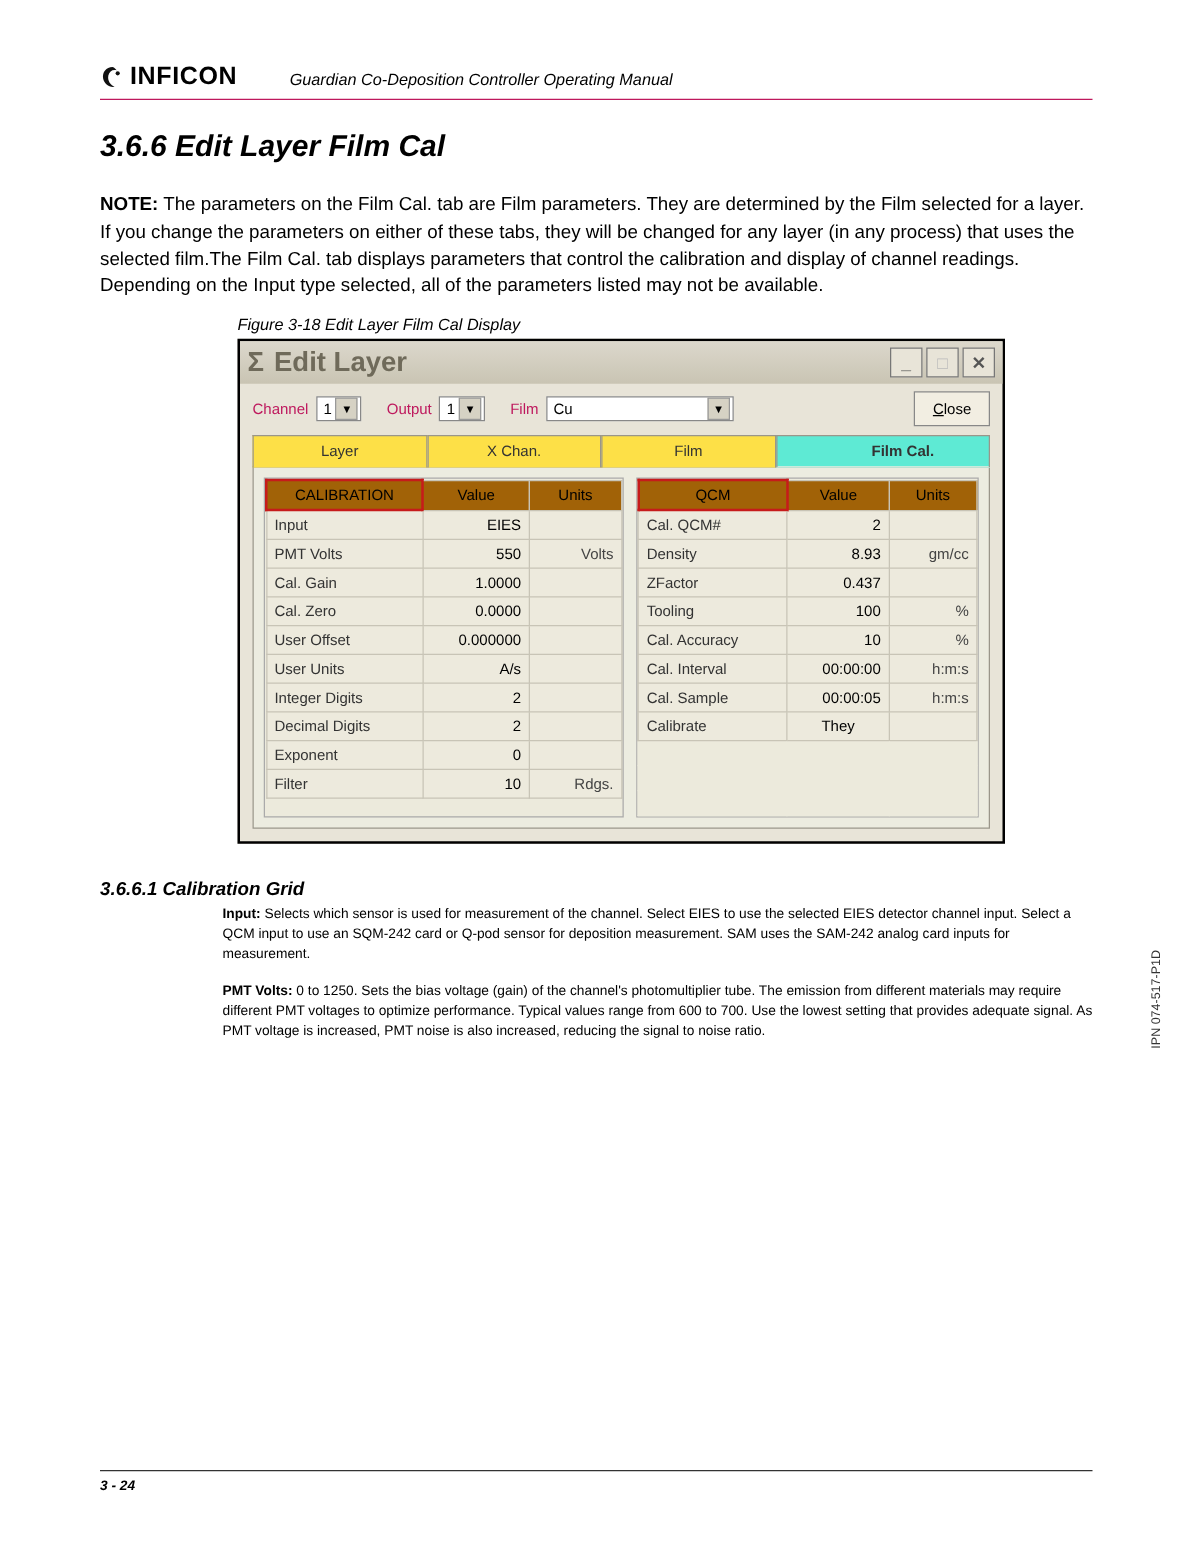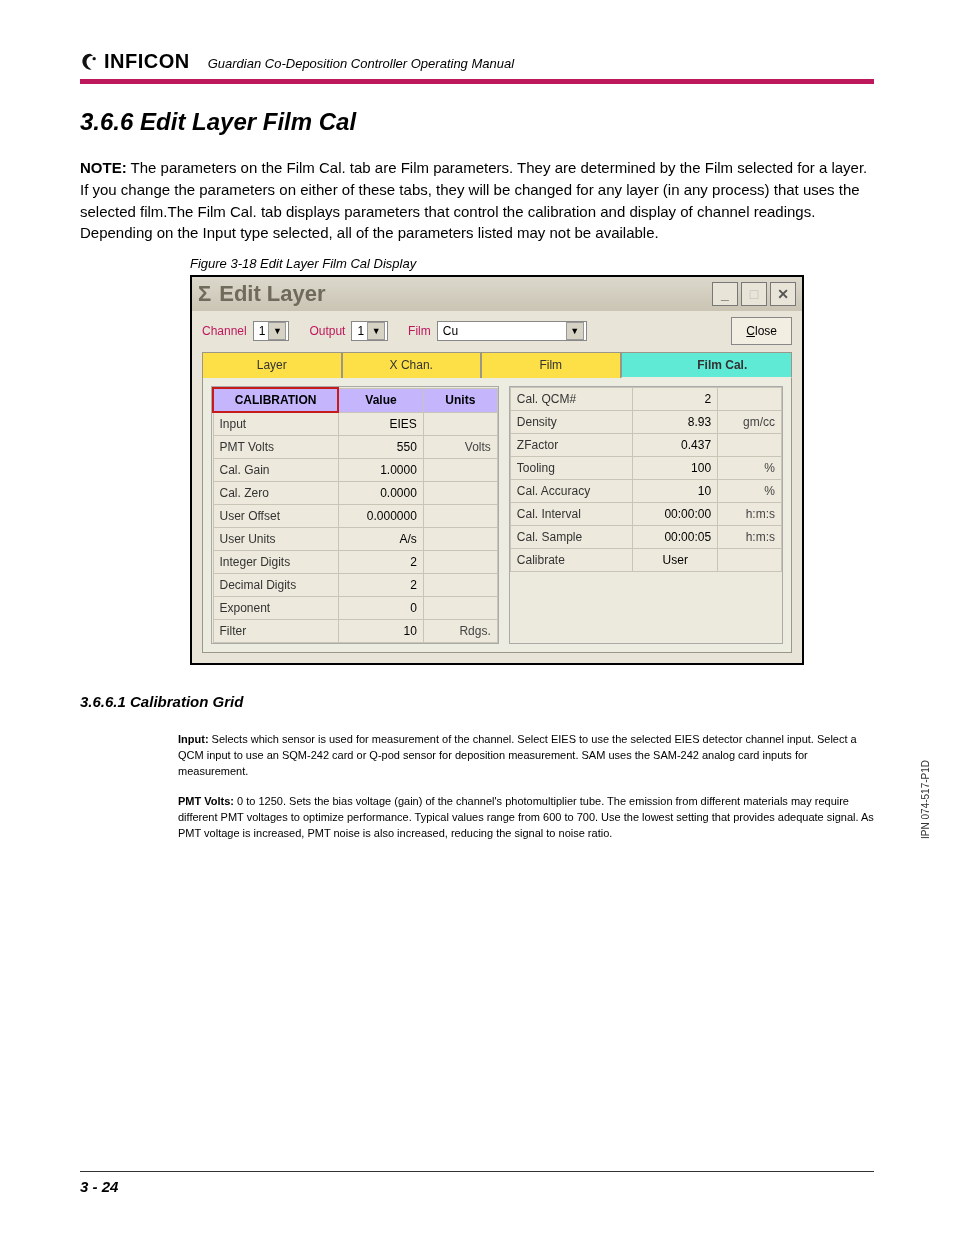--- a/index.html
+++ b/index.html
@@ -13,23 +13,24 @@
   .page {
     position: relative;
     width: 954px;
     height: 1235px;
     box-sizing: border-box;
     padding: 50px 80px 40px 80px;
   }
   .header-row {
     display: flex;
     align-items: flex-end;
-    border-bottom: 5px solid #be185d;
+    border-bottom: 1px solid #be185d;
     padding-bottom: 6px;
     margin-bottom: 24px;
+    gap: 24px;
   }
   .logo {
     display: flex;
     align-items: center;
     font-weight: bold;
     font-size: 20px;
     letter-spacing: 0.5px;
   }
   .logo-swirl {
     width: 20px;
@@ -184,40 +185,40 @@
     font-size: 12px;
   }
   .grid th, .grid td {
     border: 1px solid #c8c4b6;
     padding: 4px 6px;
     height: 20px;
     box-sizing: border-box;
     background: #edeadd;
   }
   .grid th {
-    font-weight: bold;
+    font-weight: normal;
     text-align: center;
-    background: #c4b5fd;
+    background: #a16207;
   }
   .grid th.hi {
     border: 2px solid #c61b1b;
   }
   .grid td.label { color: #333; }
   .grid td.val { text-align: right; }
   .grid td.unit { text-align: right; color: #444; }
   .grid1 { flex: 1.05; }
   .grid2 { flex: 1; }
 
   
   .subheading {
     font-weight: bold;
     font-style: italic;
     font-size: 15px;
     margin-top: 28px;
-    margin-bottom: 22px;
+    margin-bottom: 4px;
   }
   .body-p {
     margin-left: 98px;
     font-size: 11px;
     line-height: 1.45;
     margin-bottom: 14px;
   }
   .body-p .lead { font-weight: bold; }
 
   .side-ipn {
@@ -231,21 +232,21 @@
   }
   .footer {
     position: absolute;
     left: 80px;
     right: 80px;
     bottom: 40px;
     border-top: 1px solid #333;
     padding-top: 6px;
     font-style: italic;
     font-weight: bold;
-    font-size: 15px;
+    font-size: 11px;
   }
 </style>
 </head>
 <body>
 
 <div class="page">
 
   <div class="header-row">
     <div class="logo">
       <svg class="logo-swirl" viewBox="0 0 24 24">
@@ -381,20 +382,25 @@
                   <td class="val">10</td>
                   <td class="unit">Rdgs.</td>
                 </tr>
           </tbody>
             </table>
         </div>
 
         <div class="grid grid2">
           <table>
             <tbody>
+                <tr>
+              <th class="hi" style="width:44%;">QCM</th>
+              <th style="width:30%;">Value</th>
+              <th style="width:26%;">Units</th>
+            </tr>
             <tr>
                   <td class="label">Cal. QCM#</td>
                   <td class="val">2</td>
                   <td class="unit"></td>
                 </tr>
             <tr>
                   <td class="label">Density</td>
                   <td class="val">8.93</td>
                   <td class="unit">gm/cc</td>
                 </tr>
@@ -418,21 +424,21 @@
                   <td class="val">00:00:00</td>
                   <td class="unit">h:m:s</td>
                 </tr>
             <tr>
                   <td class="label">Cal. Sample</td>
                   <td class="val">00:00:05</td>
                   <td class="unit">h:m:s</td>
                 </tr>
             <tr>
                   <td class="label">Calibrate</td>
-                  <td class="val" style="text-align:center;">User</td>
+                  <td class="val" style="text-align:center;">They</td>
                   <td class="unit"></td>
                 </tr>
             <tr>
                   <td class="label" style="border-color:#eceadc;background:#eceadc;"></td>
                   <td style="border-color:#eceadc;background:#eceadc;"></td>
                   <td style="border-color:#eceadc;background:#eceadc;"></td>
                 </tr>
             <tr>
                   <td class="label" style="border-color:#eceadc;background:#eceadc;"></td>
                   <td style="border-color:#eceadc;background:#eceadc;"></td>

